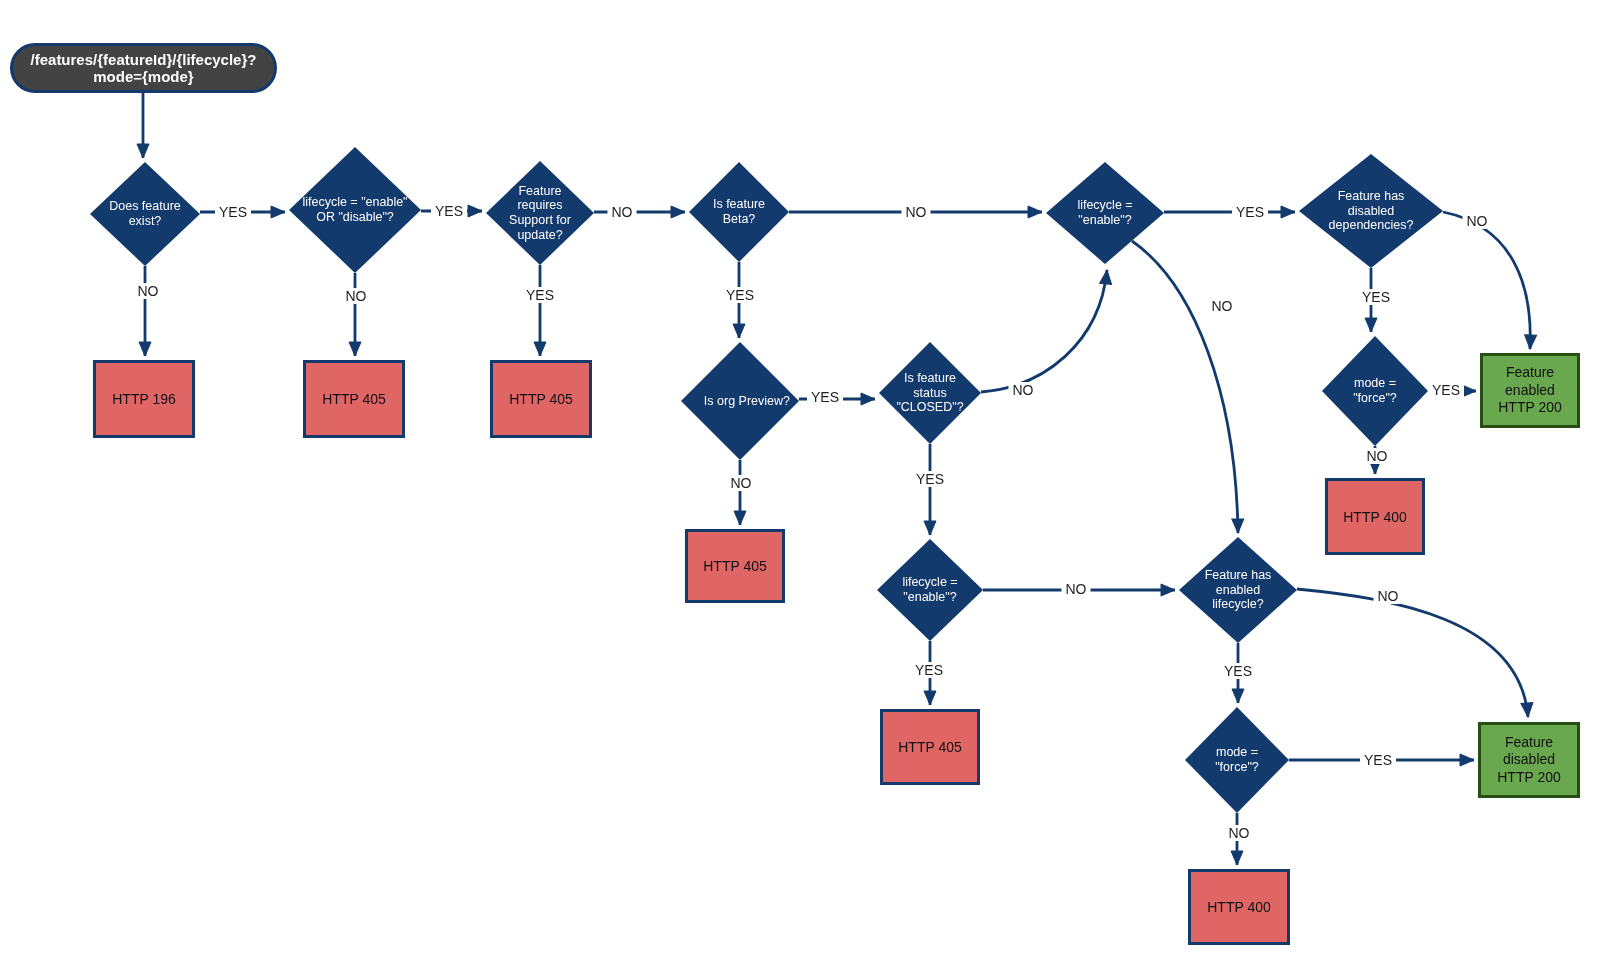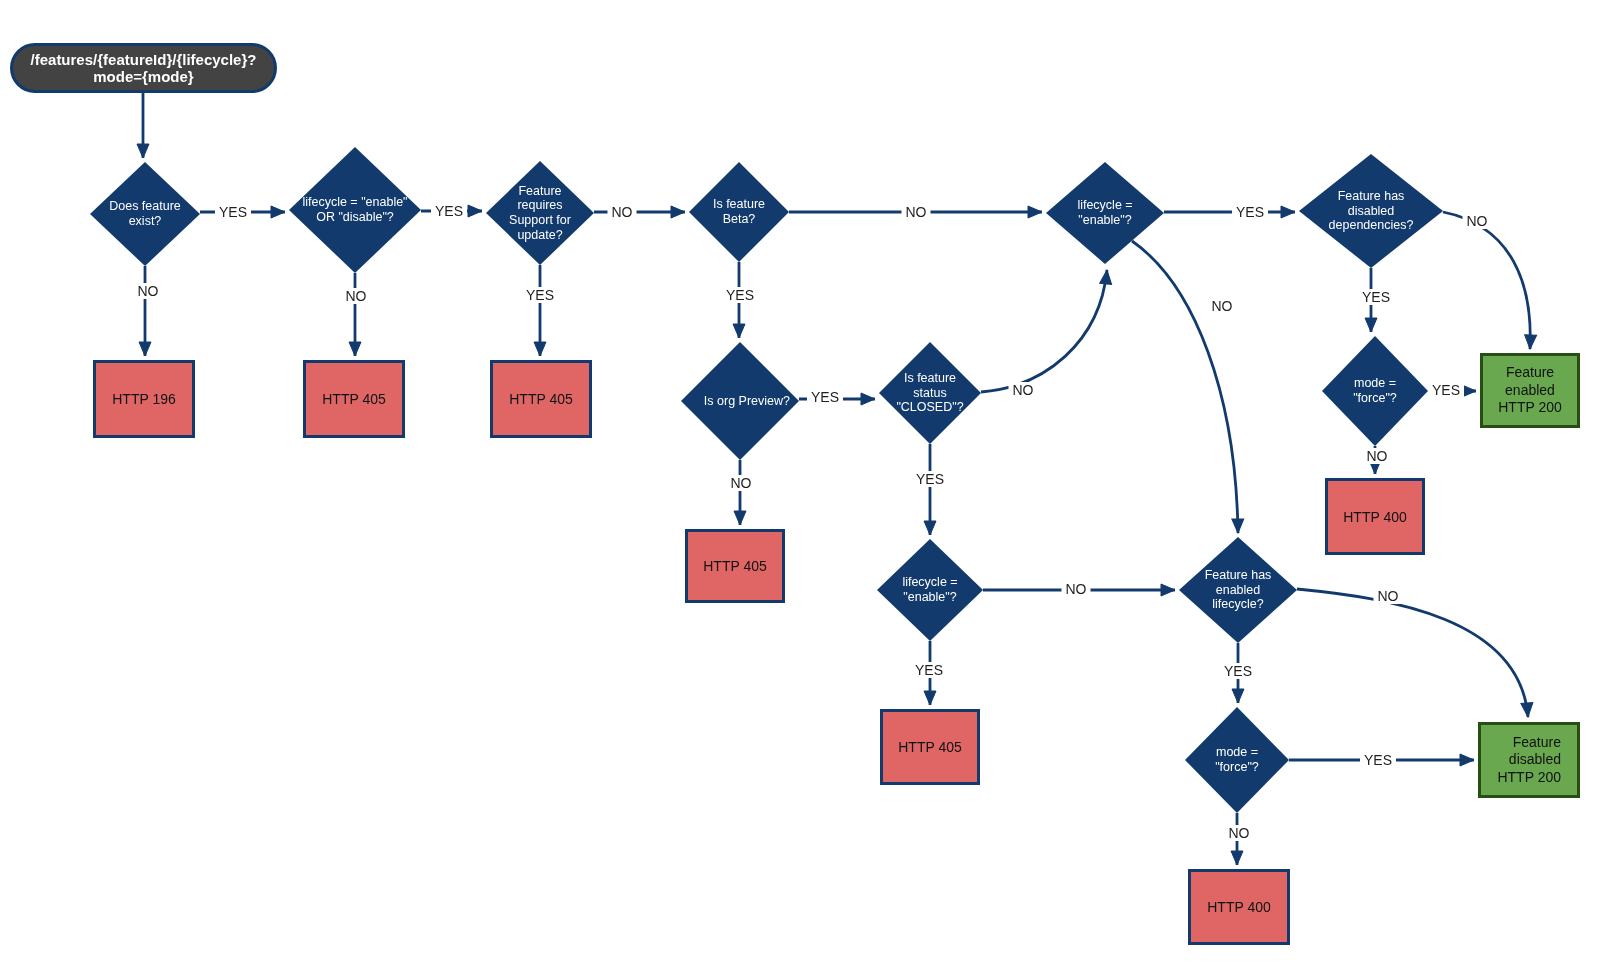--- a/index.html
+++ b/index.html
@@ -139,21 +139,21 @@
 
   <div class="node box error" style="left:1188px;top:869px;width:102px;height:76px;">
     <span class="lbl">HTTP 400</span>
   </div>
 
   <div class="node box success" style="left:1480px;top:353px;width:100px;height:75px;">
     <span class="lbl" style="width:64px;">Feature enabled HTTP 200</span>
   </div>
 
   <div class="node box success" style="left:1478px;top:722px;width:102px;height:76px;">
-    <span class="lbl" style="width:64px;text-align:right;">Feature disabled HTTP 200</span>
+    <span class="lbl" style="width:64px;">Feature disabled HTTP 200</span>
   </div>
 
   <span class="edge-label" style="left:233px;top:212px;">YES</span>
   <span class="edge-label" style="left:148px;top:291px;">NO</span>
   <span class="edge-label" style="left:449px;top:211px;">YES</span>
   <span class="edge-label" style="left:356px;top:296px;">NO</span>
   <span class="edge-label" style="left:622px;top:212px;">NO</span>
   <span class="edge-label" style="left:540px;top:295px;">YES</span>
   <span class="edge-label" style="left:916px;top:212px;">NO</span>
   <span class="edge-label" style="left:740px;top:295px;">YES</span>

